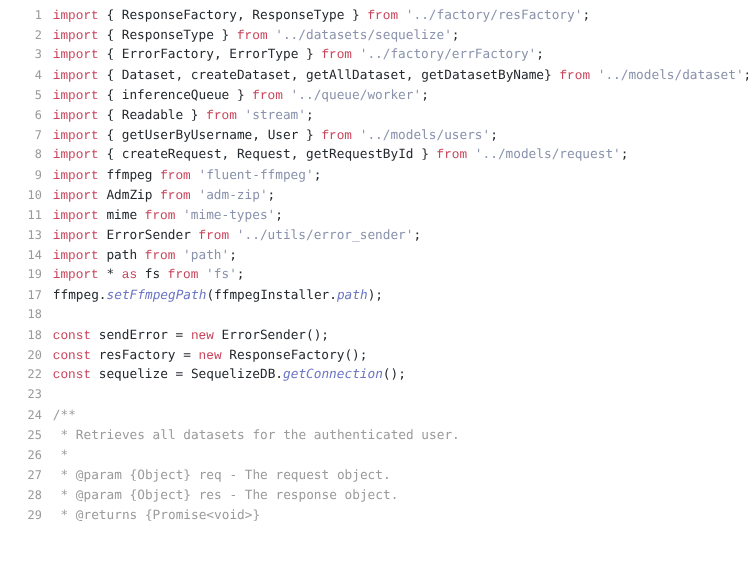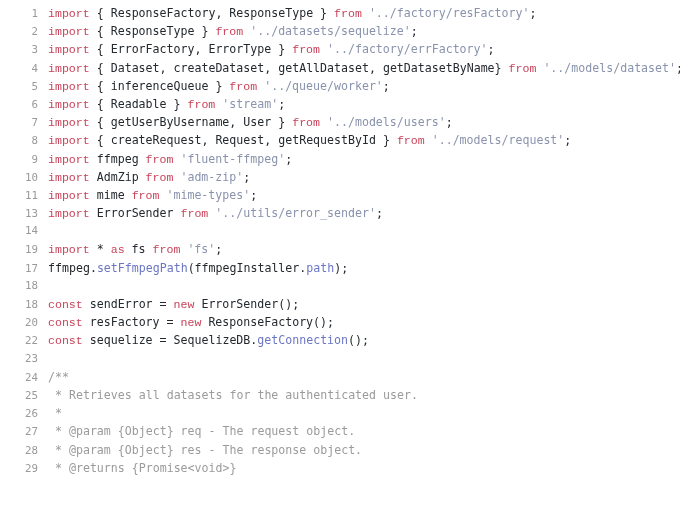--- a/index.html
+++ b/index.html
@@ -40,41 +40,41 @@
     user-select: none;
   }
   .line-content {
     padding-left: 10px;
     white-space: pre;
     color: #24292e;
     font-family: "DejaVu Sans Mono", "Liberation Mono", monospace;
   }
   .tok-keyword  { color: #c9445a; font-family: Liberation Mono, monospace; }
   .tok-string   { color: #8a93ad; }
-  .tok-method   { color: #6b76c4; }
+  .tok-method   { color: #6b76c4; font-style: italic; }
   .tok-comment  { color: #9b9b9b; }
   .tok-plain    { color: #24292e; }
 </style>
 </head>
 <body>
 
 <div id="code-listing">
     <div class="code-line"><span class="line-number">1</span><span class="line-content"><span class="tok-keyword">import</span><span class="tok-plain"> { ResponseFactory, ResponseType } </span><span class="tok-keyword">from</span><span class="tok-plain"> </span><span class="tok-string">'../factory/resFactory'</span><span class="tok-plain">;</span></span></div>
     <div class="code-line"><span class="line-number">2</span><span class="line-content"><span class="tok-keyword">import</span><span class="tok-plain"> { ResponseType } </span><span class="tok-keyword">from</span><span class="tok-plain"> </span><span class="tok-string">'../datasets/sequelize'</span><span class="tok-plain">;</span></span></div>
     <div class="code-line"><span class="line-number">3</span><span class="line-content"><span class="tok-keyword">import</span><span class="tok-plain"> { ErrorFactory, ErrorType } </span><span class="tok-keyword">from</span><span class="tok-plain"> </span><span class="tok-string">'../factory/errFactory'</span><span class="tok-plain">;</span></span></div>
     <div class="code-line"><span class="line-number">4</span><span class="line-content"><span class="tok-keyword">import</span><span class="tok-plain"> { Dataset, createDataset, getAllDataset, getDatasetByName} </span><span class="tok-keyword">from</span><span class="tok-plain"> </span><span class="tok-string">'../models/dataset'</span><span class="tok-plain">;</span></span></div>
     <div class="code-line"><span class="line-number">5</span><span class="line-content"><span class="tok-keyword">import</span><span class="tok-plain"> { inferenceQueue } </span><span class="tok-keyword">from</span><span class="tok-plain"> </span><span class="tok-string">'../queue/worker'</span><span class="tok-plain">;</span></span></div>
     <div class="code-line"><span class="line-number">6</span><span class="line-content"><span class="tok-keyword">import</span><span class="tok-plain"> { Readable } </span><span class="tok-keyword">from</span><span class="tok-plain"> </span><span class="tok-string">'stream'</span><span class="tok-plain">;</span></span></div>
     <div class="code-line"><span class="line-number">7</span><span class="line-content"><span class="tok-keyword">import</span><span class="tok-plain"> { getUserByUsername, User } </span><span class="tok-keyword">from</span><span class="tok-plain"> </span><span class="tok-string">'../models/users'</span><span class="tok-plain">;</span></span></div>
     <div class="code-line"><span class="line-number">8</span><span class="line-content"><span class="tok-keyword">import</span><span class="tok-plain"> { createRequest, Request, getRequestById } </span><span class="tok-keyword">from</span><span class="tok-plain"> </span><span class="tok-string">'../models/request'</span><span class="tok-plain">;</span></span></div>
     <div class="code-line"><span class="line-number">9</span><span class="line-content"><span class="tok-keyword">import</span><span class="tok-plain"> ffmpeg </span><span class="tok-keyword">from</span><span class="tok-plain"> </span><span class="tok-string">'fluent-ffmpeg'</span><span class="tok-plain">;</span></span></div>
     <div class="code-line"><span class="line-number">10</span><span class="line-content"><span class="tok-keyword">import</span><span class="tok-plain"> AdmZip </span><span class="tok-keyword">from</span><span class="tok-plain"> </span><span class="tok-string">'adm-zip'</span><span class="tok-plain">;</span></span></div>
     <div class="code-line"><span class="line-number">11</span><span class="line-content"><span class="tok-keyword">import</span><span class="tok-plain"> mime </span><span class="tok-keyword">from</span><span class="tok-plain"> </span><span class="tok-string">'mime-types'</span><span class="tok-plain">;</span></span></div>
     <div class="code-line"><span class="line-number">13</span><span class="line-content"><span class="tok-keyword">import</span><span class="tok-plain"> ErrorSender </span><span class="tok-keyword">from</span><span class="tok-plain"> </span><span class="tok-string">'../utils/error_sender'</span><span class="tok-plain">;</span></span></div>
-    <div class="code-line"><span class="line-number">14</span></div>
+    <div class="code-line"><span class="line-number">14</span><span class="line-content"><span class="tok-keyword">import</span><span class="tok-plain"> path </span><span class="tok-keyword">from</span><span class="tok-plain"> </span><span class="tok-string">'path'</span><span class="tok-plain">;</span></span></div>
     <div class="code-line"><span class="line-number">19</span><span class="line-content"><span class="tok-keyword">import</span><span class="tok-plain"> * </span><span class="tok-keyword">as</span><span class="tok-plain"> fs </span><span class="tok-keyword">from</span><span class="tok-plain"> </span><span class="tok-string">'fs'</span><span class="tok-plain">;</span></span></div>
     <div class="code-line"><span class="line-number">17</span><span class="line-content"><span class="tok-plain">ffmpeg.</span><span class="tok-method">setFfmpegPath</span><span class="tok-plain">(ffmpegInstaller.</span><span class="tok-method">path</span><span class="tok-plain">);</span></span></div>
     <div class="code-line"><span class="line-number">18</span><span class="line-content"></span></div>
     <div class="code-line"><span class="line-number">18</span><span class="line-content"><span class="tok-keyword">const</span><span class="tok-plain"> sendError = </span><span class="tok-keyword">new</span><span class="tok-plain"> ErrorSender();</span></span></div>
     <div class="code-line"><span class="line-number">20</span><span class="line-content"><span class="tok-keyword">const</span><span class="tok-plain"> resFactory = </span><span class="tok-keyword">new</span><span class="tok-plain"> ResponseFactory();</span></span></div>
     <div class="code-line"><span class="line-number">22</span><span class="line-content"><span class="tok-keyword">const</span><span class="tok-plain"> sequelize = SequelizeDB.</span><span class="tok-method">getConnection</span><span class="tok-plain">();</span></span></div>
     <div class="code-line"><span class="line-number">23</span><span class="line-content"></span></div>
     <div class="code-line"><span class="line-number">24</span><span class="line-content"><span class="tok-comment">/**</span></span></div>
     <div class="code-line"><span class="line-number">25</span><span class="line-content"><span class="tok-comment"> * Retrieves all datasets for the authenticated user.</span></span></div>
     <div class="code-line"><span class="line-number">26</span><span class="line-content"><span class="tok-comment"> *</span></span></div>

